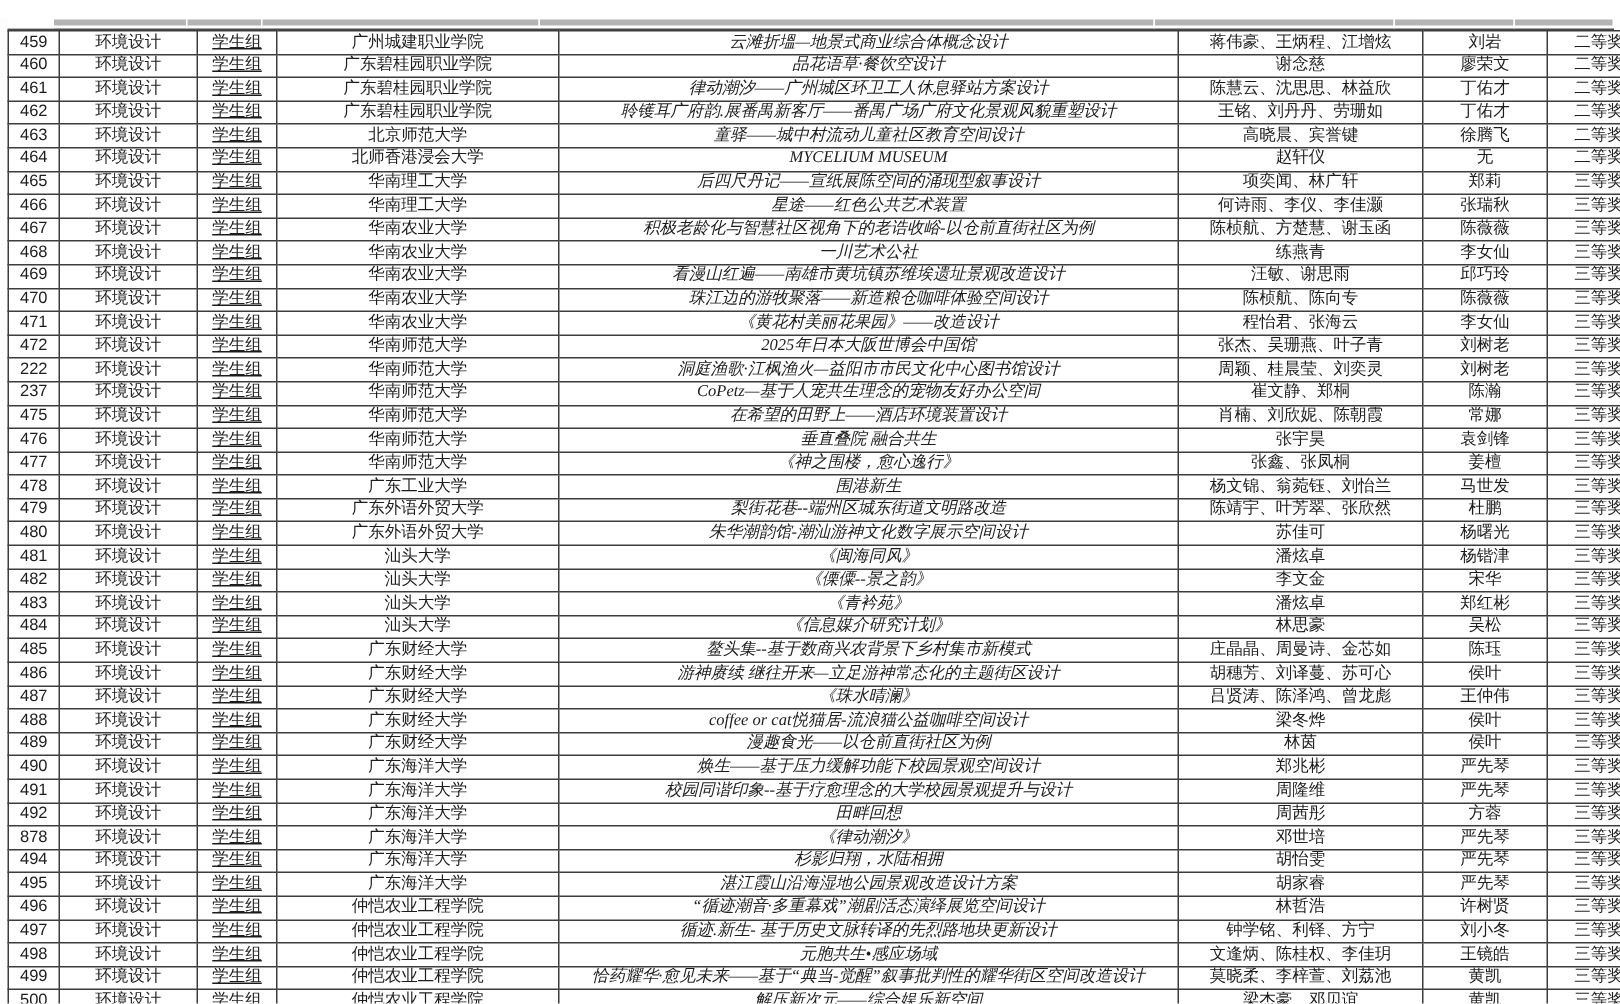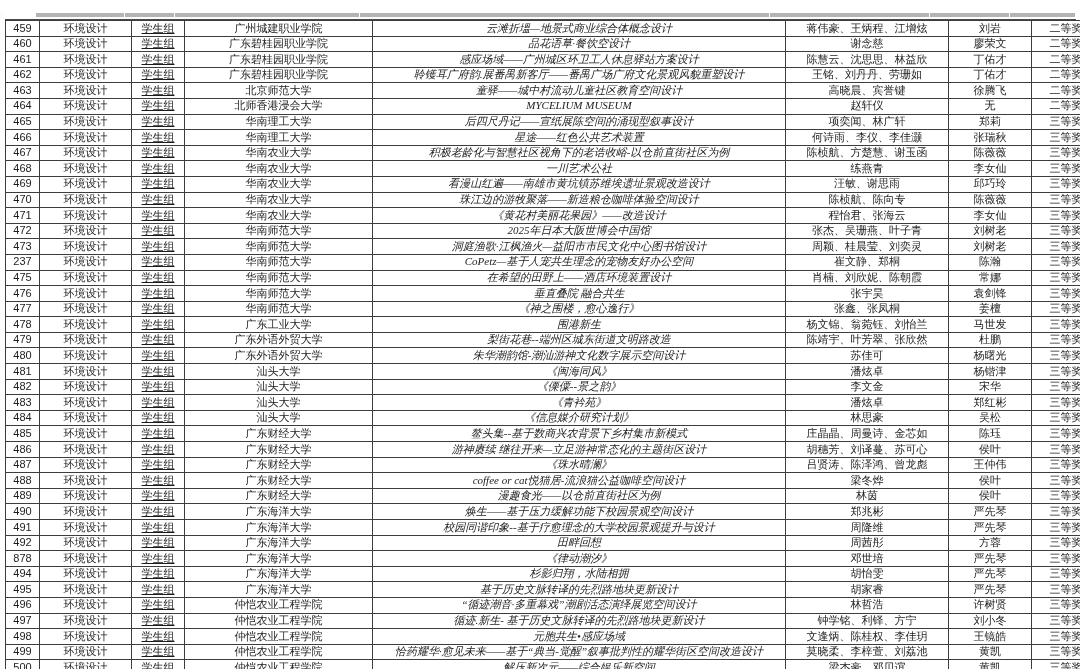--- a/index.html
+++ b/index.html
@@ -111,21 +111,21 @@
           <td class="c-authors">谢念慈</td>
           <td class="c-teacher">廖荣文</td>
           <td class="c-award">二等奖</td>
         </tr>
 
         <tr>
           <td class="c-no">461</td>
           <td class="c-cat">环境设计</td>
           <td class="c-group">学生组</td>
           <td class="c-school">广东碧桂园职业学院</td>
-          <td class="c-title">感应场域——广州城区环卫工人休息驿站方案设计</td>
+          <td class="c-title">律动潮汐——广州城区环卫工人休息驿站方案设计</td>
           <td class="c-authors">陈慧云、沈思思、林益欣</td>
           <td class="c-teacher">丁佑才</td>
           <td class="c-award">二等奖</td>
         </tr>
 
         <tr>
           <td class="c-no">462</td>
           <td class="c-cat">环境设计</td>
           <td class="c-group">学生组</td>
           <td class="c-school">广东碧桂园职业学院</td>
@@ -239,21 +239,21 @@
           <td class="c-cat">环境设计</td>
           <td class="c-group">学生组</td>
           <td class="c-school">华南师范大学</td>
           <td class="c-title">2025年日本大阪世博会中国馆</td>
           <td class="c-authors">张杰、吴珊燕、叶子青</td>
           <td class="c-teacher">刘树老</td>
           <td class="c-award">三等奖</td>
         </tr>
 
         <tr>
-          <td class="c-no">473</td>
+          <td class="c-no">222</td>
           <td class="c-cat">环境设计</td>
           <td class="c-group">学生组</td>
           <td class="c-school">华南师范大学</td>
           <td class="c-title">洞庭渔歌·江枫渔火—益阳市市民文化中心图书馆设计</td>
           <td class="c-authors">周颖、桂晨莹、刘奕灵</td>
           <td class="c-teacher">刘树老</td>
           <td class="c-award">三等奖</td>
         </tr>
 
         <tr>
@@ -485,21 +485,21 @@
           <td class="c-authors">胡怡雯</td>
           <td class="c-teacher">严先琴</td>
           <td class="c-award">三等奖</td>
         </tr>
 
         <tr>
           <td class="c-no">495</td>
           <td class="c-cat">环境设计</td>
           <td class="c-group">学生组</td>
           <td class="c-school">广东海洋大学</td>
-          <td class="c-title">基于历史文脉转译的先烈路地块更新设计</td>
+          <td class="c-title">湛江霞山沿海湿地公园景观改造设计方案</td>
           <td class="c-authors">胡家睿</td>
           <td class="c-teacher">严先琴</td>
           <td class="c-award">三等奖</td>
         </tr>
 
         <tr>
           <td class="c-no">496</td>
           <td class="c-cat">环境设计</td>
           <td class="c-group">学生组</td>
           <td class="c-school">仲恺农业工程学院</td>

